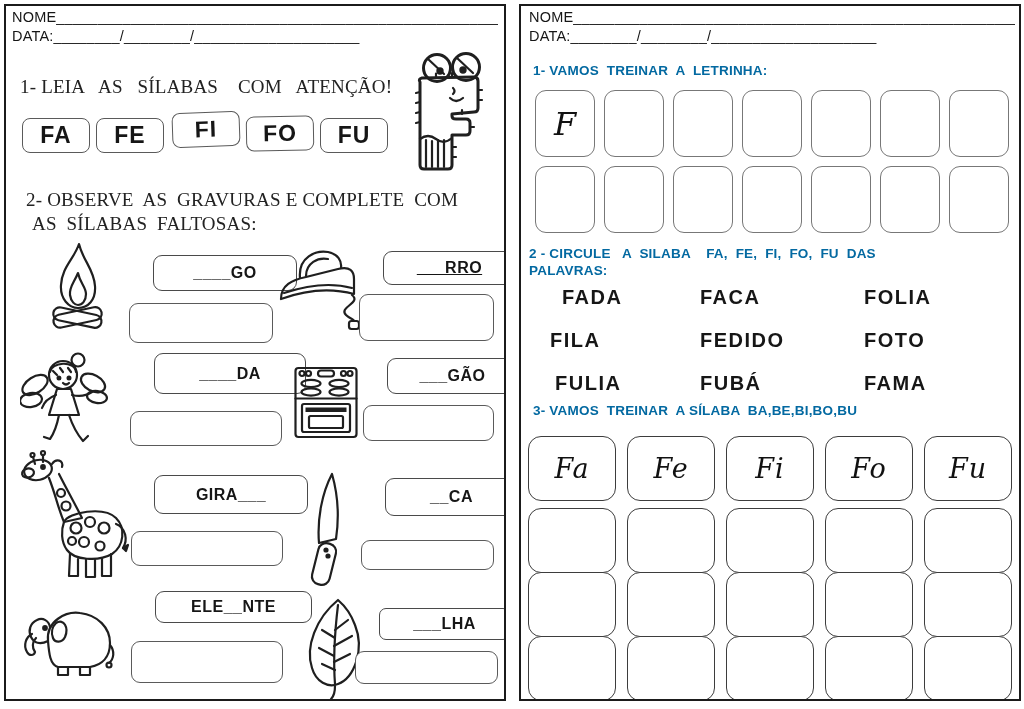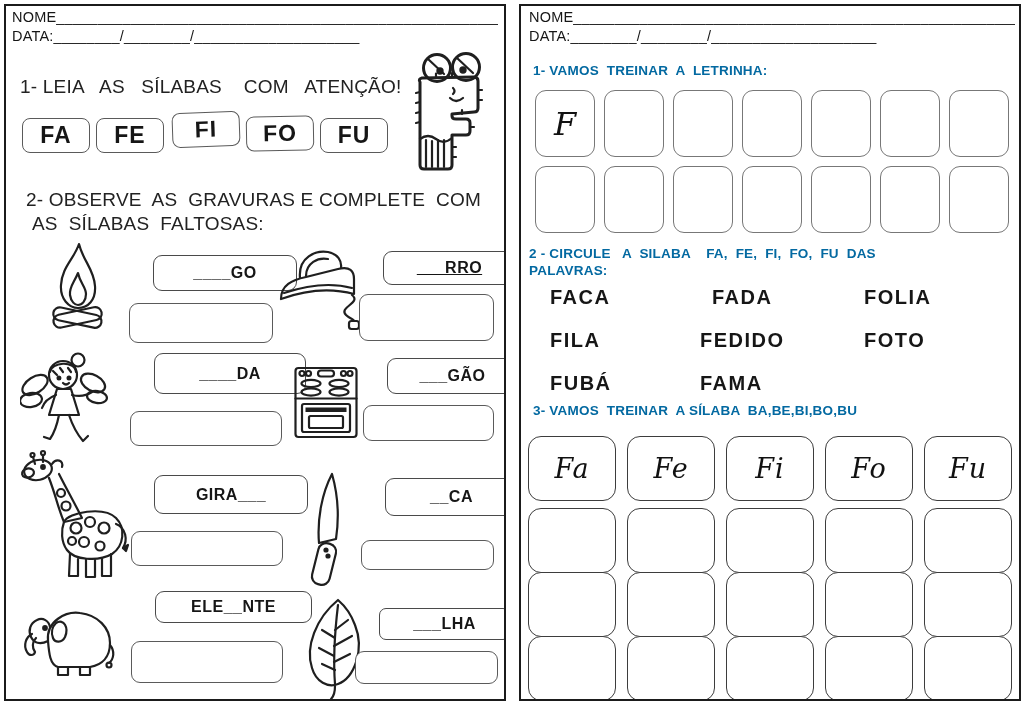--- a/index.html
+++ b/index.html
@@ -5,21 +5,21 @@
   html,body{margin:0;padding:0;background:#fff;}
   body{width:1024px;height:709px;position:relative;overflow:hidden;
        font-family:"Liberation Sans",sans-serif;color:#161616;}
   .page{position:absolute;top:4px;height:697px;width:502px;border:2px solid #1b1b1b;
         background:#fff;box-sizing:border-box;overflow:hidden;}
   #page-left{left:4px;}
   #page-right{left:519px;}
   .abs{position:absolute;}
   .hdr{font-size:14.5px;line-height:19px;white-space:pre;overflow:hidden;width:486px;
        letter-spacing:.2px;}
-  .ltitle{font-size:19px;white-space:pre;letter-spacing:.2px;color:#222;}
+  .ltitle{font-size:19px;white-space:pre;letter-spacing:.2px;color:#222;font-family:Liberation Serif, serif;}
   .rtitle{font-size:13.5px;font-weight:bold;white-space:pre;letter-spacing:.2px;color:#0369a1;}
   .sylbox{border:1.6px solid #5a5a5a;border-radius:8px;background:#fff;
           display:flex;align-items:center;justify-content:center;
           font-weight:bold;font-size:23px;letter-spacing:1px;width:66px;height:33px;}
   .wordbox{border:1.6px solid #4a4a4a;border-radius:9px;background:#fff;
            display:flex;align-items:center;justify-content:center;
            font-weight:bold;font-size:16px;letter-spacing:.5px;white-space:pre;margin-left:24px;}
   .emptybox{border:1.5px solid #5a5a5a;border-radius:9px;background:#fff;}
   .prow{display:flex;gap:9px;}
   .pbox{width:58px;height:65px;border:1.8px solid #777;border-radius:11px;background:#fff;
@@ -217,26 +217,27 @@
     <div class="pbox"></div>
     <div class="pbox"></div>
     <div class="pbox"></div>
     <div class="pbox"></div>
   </div>
 
   <div class="abs rtitle" style="left:8px;top:240px;">2 - CIRCULE   A  SILABA    FA,  FE,  FI,  FO,  FU  DAS</div>
   <div class="abs rtitle" style="left:8px;top:257px;">PALAVRAS:</div>
 
   <div class="abs wgrid" style="left:29px;top:280px;width:450px;">
+    <span style="padding-left:12px;">FADA</span>
     <span>FACA</span>
-    <span style="padding-left:12px;">FADA</span>
     <span>FOLIA</span>
     <span>FILA</span>
     <span>FEDIDO</span>
     <span>FOTO</span>
+    <span style="padding-left:5px;">FULIA</span>
     <span>FUBÁ</span>
     <span>FAMA</span>
   </div>
 
   <div class="abs rtitle" style="left:12px;top:397px;">3- VAMOS  TREINAR  A SÍLABA  BA,BE,BI,BO,BU</div>
 
   <div class="abs crow" style="left:7px;top:430px;">
     <div class="cbox cursive csyl">Fa</div>
     <div class="cbox cursive csyl">Fe</div>
     <div class="cbox cursive csyl">Fi</div>

